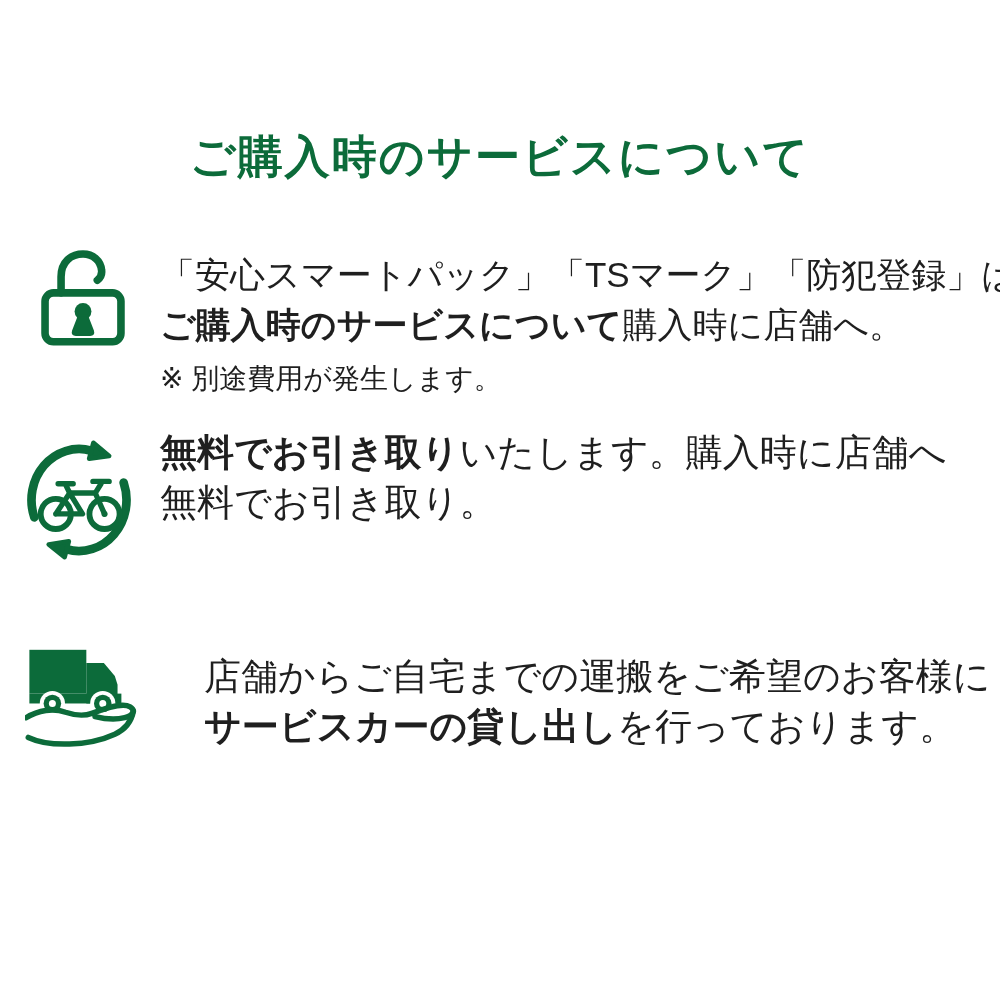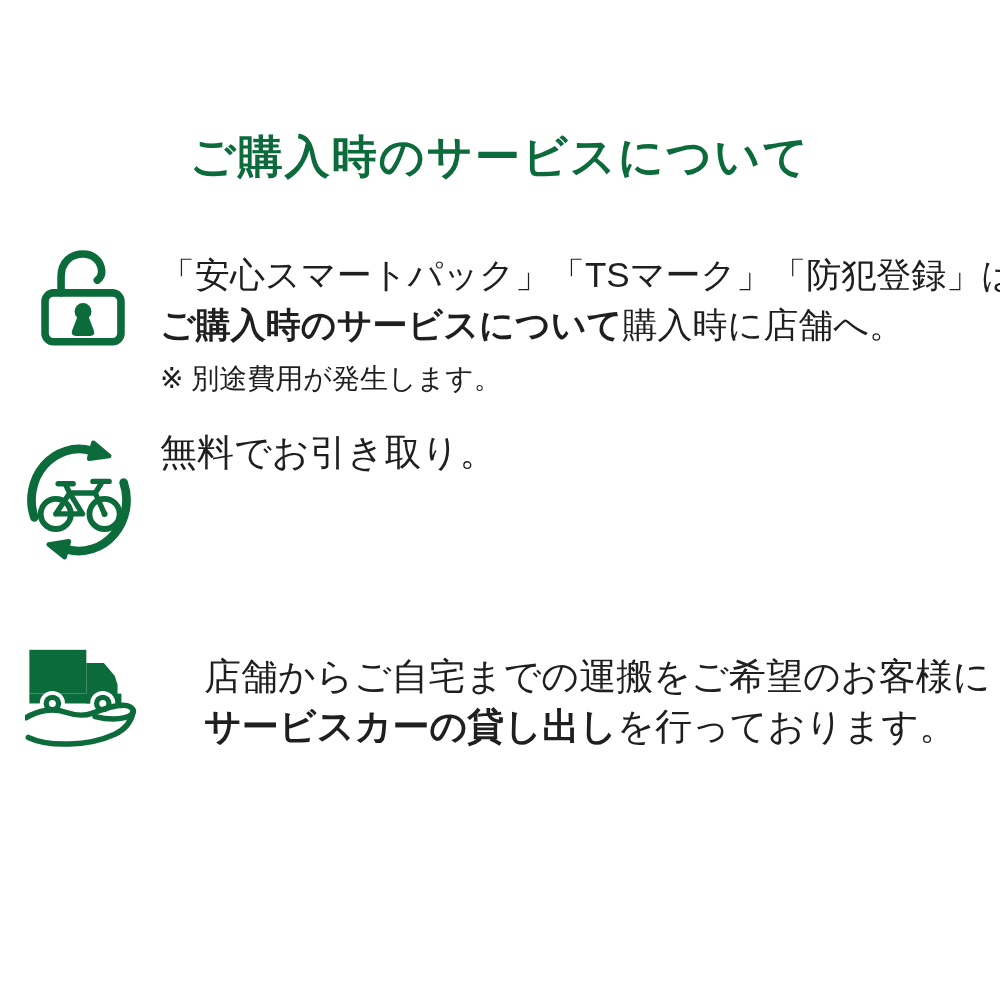--- a/index.html
+++ b/index.html
@@ -61,20 +61,21 @@
         <path d="M23.9 92.4 L41.2 89.7 L37.6 103.3 Z" fill="#0c6b3a" stroke="#0c6b3a" stroke-width="4" stroke-linejoin="round"></path>
 
         <circle cx="30" cy="66" r="13" fill="none" stroke="#0c6b3a" stroke-width="5"></circle>
         <circle cx="72" cy="66" r="13" fill="none" stroke="#0c6b3a" stroke-width="5"></circle>
         <circle cx="72" cy="66" r="2.6" fill="#0c6b3a"></circle>
         <path d="M30 66 L42 48 L64 48 L72 66 M42 48 L53 66 L30 66" fill="none" stroke="#0c6b3a" stroke-width="4.6" stroke-linejoin="round" stroke-linecap="round"></path>
         <path d="M64 48 L69 40 M62 38 L76 38 M42 48 L38.5 41 M32 40 L45 40" fill="none" stroke="#0c6b3a" stroke-width="4.6" stroke-linecap="round"></path>
       </svg>
     </div>
     <div class="text-col row2-text">
+      <p class="ln fs-b"><span class="b">無料でお引き取り</span><span>いたします。購入時に店舗へ</span></p>
       <p class="ln fs-b"><span>無料でお引き取り。</span></p>
     </div>
   </section>
 
   <section>
     <div class="icon-box row3-icon">
       <svg viewBox="0 0 105 100" xmlns="http://www.w3.org/2000/svg">
 
         <rect x="4" y="6" width="52" height="40" fill="#0c6b3a"></rect>
         <rect x="4" y="46" width="84" height="9" fill="#0c6b3a"></rect>

